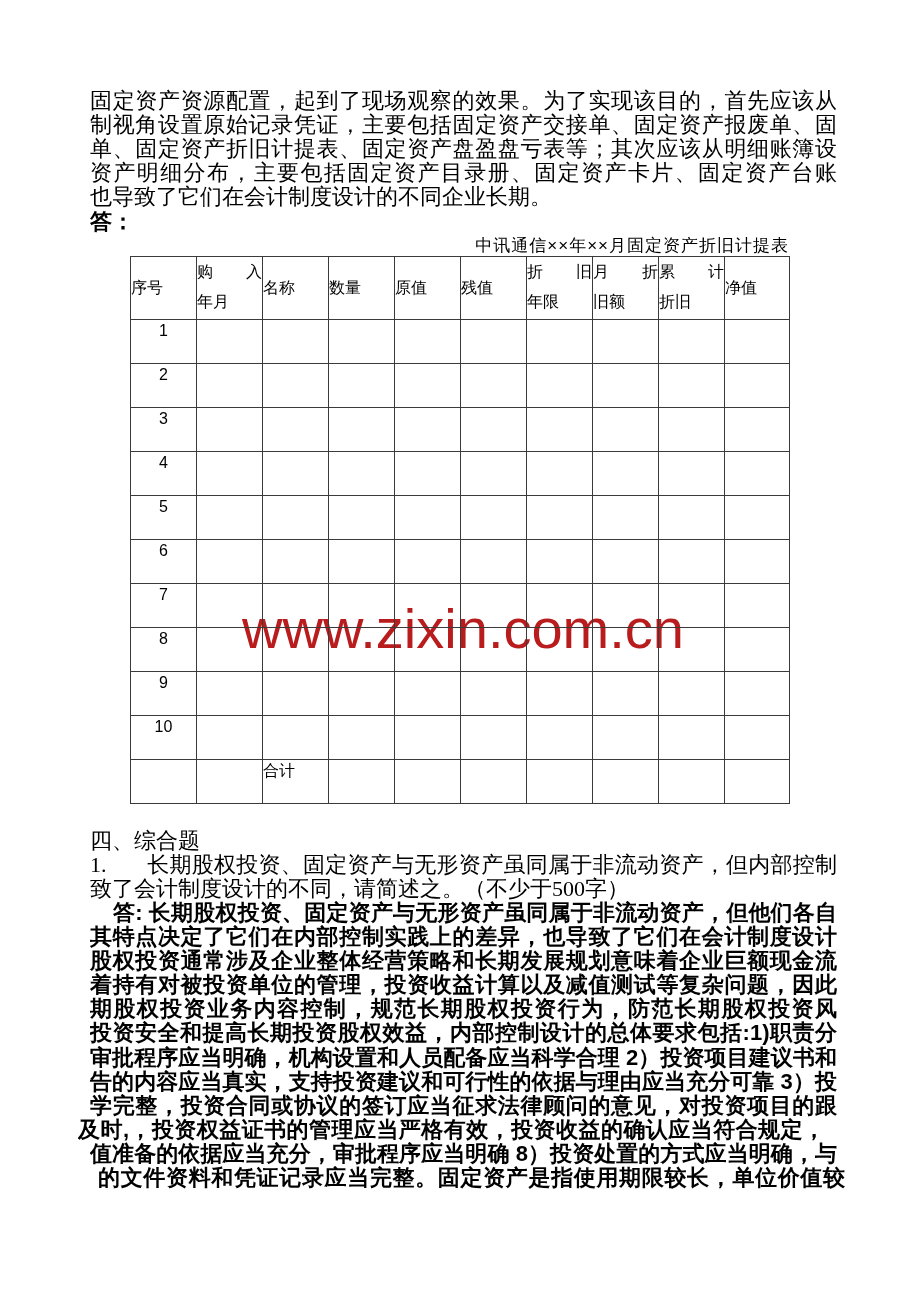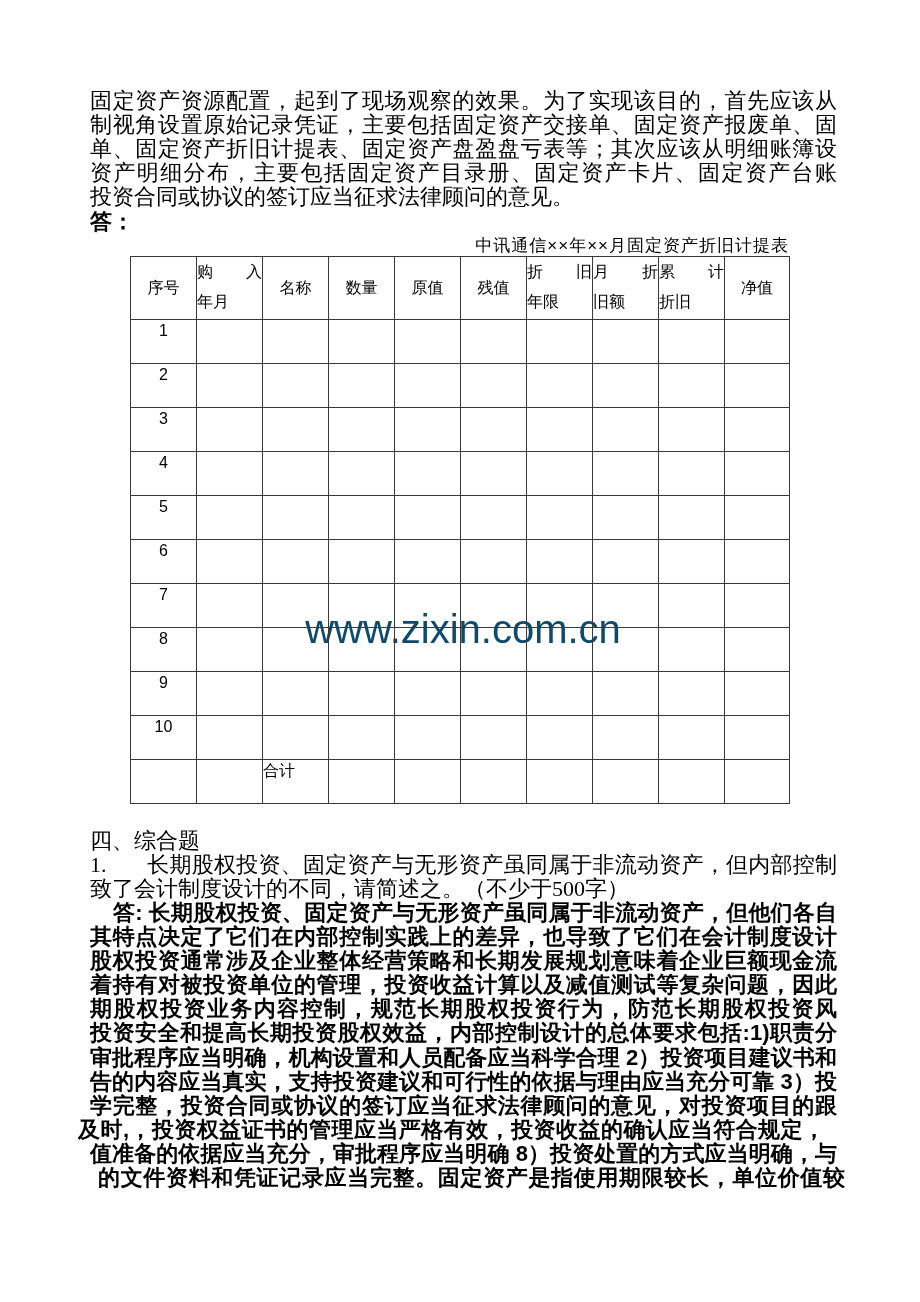--- a/index.html
+++ b/index.html
@@ -11,60 +11,60 @@
   .sans  { font-family: "Liberation Sans", "DejaVu Sans", sans-serif; }
   .line {
     position: absolute; height: 24px; line-height: 24px; font-size: 22px;
     overflow: hidden; z-index: 2;
   }
   .just { text-align: justify; text-align-last: justify; }
   .bold { font-weight: bold; }
 
   .watermark {
     position: absolute; left: 228px; top: 599px; width: 470px; height: 60px;
-    line-height: 60px; font-size: 40px; text-align: center; color: #0c4a6e;
+    line-height: 60px; font-size: 56px; text-align: center; color: #b91c1c;
     z-index: 0; letter-spacing: 0px;
   }
 
   .table-title {
     position: absolute; left: 130px; top: 234px; width: 659px; height: 24px;
     line-height: 24px; font-size: 17px; text-align: right; letter-spacing: 1px; z-index: 2;
   }
 
   table.dep {
     position: absolute; left: 130px; top: 256px; width: 659px;
     border-collapse: collapse; table-layout: fixed; z-index: 1; background: transparent;
     font-size: 16px;
   }
   table.dep td, table.dep th {
     border: 1px solid #3a3a3a; padding: 0; font-weight: normal; overflow: hidden;
   }
   table.dep tr.head { height: 63px; }
   table.dep tr.row  { height: 44px; }
-  th.single { text-align: center; vertical-align: middle; padding-left: 9px; }
+  th.single { text-align: left; vertical-align: middle; padding-left: 9px; }
   th.double { text-align: left; vertical-align: top; padding: 3px 9px 0 9px; }
   th.double .l { height: 30px; line-height: 30px; }
   th.double .l1 { text-align: justify; text-align-last: justify; }
   td.idx { text-align: center; vertical-align: top; padding-top: 18px; line-height: 22px; }
   td.cell { vertical-align: top; padding: 18px 0 0 10px; line-height: 22px; }
 
   .q-num { display: inline-block; width: 57px; text-align-last: left; }
   .ans-label { font-weight: bold; }
 </style>
 </head>
 <body>
 
 <div class="watermark sans">www.zixin.com.cn</div>
 
 <div>
   <div class="line serif just" style="left:90px;top:89px;width:747px;">固定资产资源配置，起到了现场观察的效果。为了实现该目的，首先应该从固定资产全程控</div>
   <div class="line serif just" style="left:90px;top:113px;width:747px;">制视角设置原始记录凭证，主要包括固定资产交接单、固定资产报废单、固定资产内部转移</div>
   <div class="line serif just" style="left:90px;top:137px;width:747px;">单、固定资产折旧计提表、固定资产盘盈盘亏表等；其次应该从明细账簿设置上体现出固定</div>
   <div class="line serif just" style="left:90px;top:161px;width:747px;">资产明细分布，主要包括固定资产目录册、固定资产卡片、固定资产台账等。请你结合你单</div>
-  <div class="line serif" style="left:90px;top:185px;width:747px;">投资合同或协议的签订应当征求法律顾问的意见。</div>
+  <div class="line serif" style="left:90px;top:185px;width:747px;">也导致了它们在会计制度设计的不同企业长期。</div>
   <div class="line sans bold" style="left:90px;top:210px;width:200px;">答：</div>
 </div>
 
 <div class="table-title sans">中讯通信××年××月固定资产折旧计提表</div>
 
 <table class="dep sans">
   <colgroup>
     <col style="width:66px">
       <col style="width:66px">
       <col style="width:66px">

